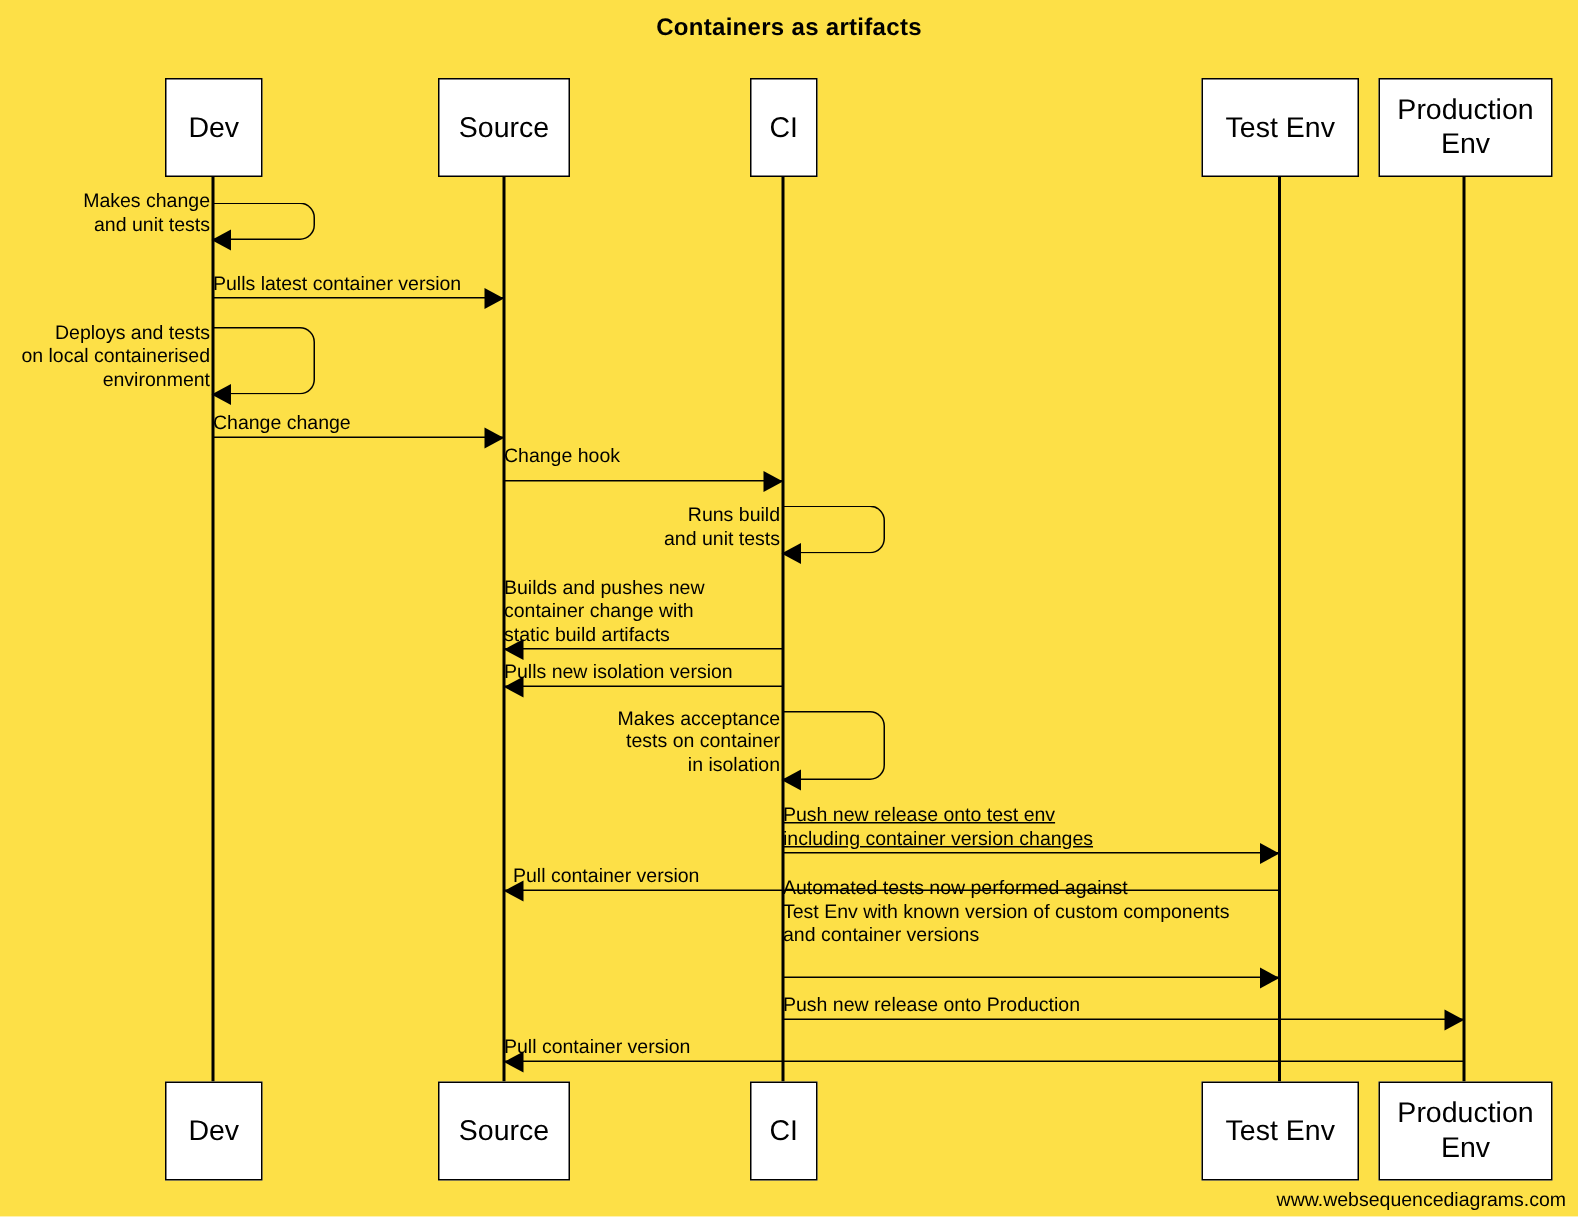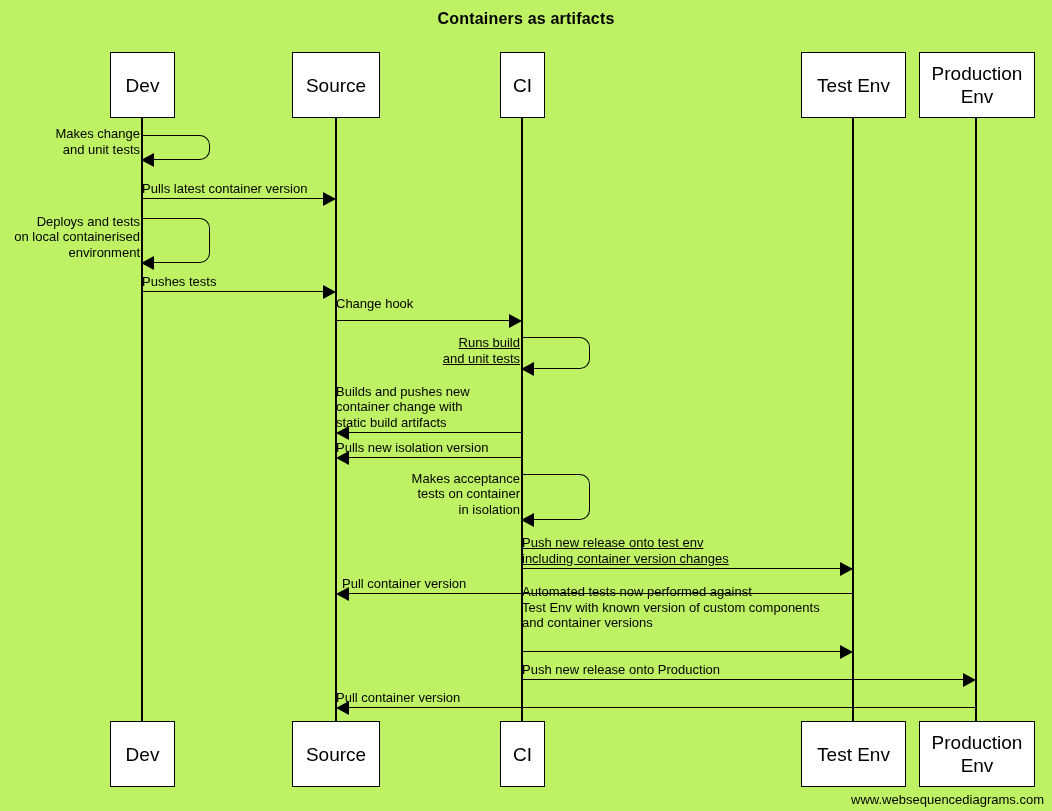--- a/index.html
+++ b/index.html
@@ -8,21 +8,21 @@
     background: #ffffff;
   }
   body {
     font-family: "Liberation Sans", sans-serif;
     color: #000000;
   }
   #canvas {
     position: relative;
     width: 1052px;
     height: 811px;
-    background: #bef264;
+    background: #fde047;
     overflow: hidden;
   }
   #diagram-title {
     position: absolute;
     left: 0;
     top: 10px;
     width: 1052px;
     text-align: center;
     font-size: 16px;
     font-weight: bold;
@@ -120,27 +120,27 @@
       <div class="msg-line" style="left: 142px; top: 198px; width: 194px;"></div>
       <div class="arrow-head arrow-right" style="top: 192px; left: 323px;"></div>
       <div class="msg-label align-center" style="left: 142px; width: 194px; top: 180.5px;">Pulls latest container version</div>
       <div class="selfloop" style="left: 142px; top: 218px; width: 68px; height: 45px;"></div>
       <div class="arrow-head arrow-left" style="left: 141px; top: 256px;"></div>
       <div class="msg-label align-right" style="left: -50px; width: 190px; top: 213.5px;">Deploys and tests
 on local containerised
 environment</div>
       <div class="msg-line" style="left: 142px; top: 291px; width: 194px;"></div>
       <div class="arrow-head arrow-right" style="top: 285px; left: 323px;"></div>
-      <div class="msg-label align-center" style="left: 142px; width: 194px; top: 273.5px;">Pushes tests</div>
+      <div class="msg-label align-center" style="left: 142px; width: 194px; top: 273.5px;">Change change</div>
       <div class="msg-line" style="left: 336px; top: 320px; width: 186px;"></div>
       <div class="arrow-head arrow-right" style="top: 314px; left: 509px;"></div>
       <div class="msg-label align-center" style="left: 336px; width: 148px; top: 296px;">Change hook</div>
       <div class="selfloop" style="left: 522px; top: 337px; width: 68px; height: 32px;"></div>
       <div class="arrow-head arrow-left" style="left: 521px; top: 362px;"></div>
-      <div class="msg-label align-right" style="left: 330px; width: 190px; top: 335px; text-decoration: underline;">Runs build
+      <div class="msg-label align-right" style="left: 330px; width: 190px; top: 335px;">Runs build
 and unit tests</div>
       <div class="msg-line" style="left: 336px; top: 432px; width: 186px;"></div>
       <div class="arrow-head arrow-left" style="top: 426px; left: 336px;"></div>
       <div class="msg-label align-center" style="left: 336px; width: 186px; top: 383.5px;">Builds and pushes new
 container change with
 static build artifacts</div>
       <div class="msg-line" style="left: 336px; top: 457px; width: 186px;"></div>
       <div class="arrow-head arrow-left" style="top: 451px; left: 336px;"></div>
       <div class="msg-label align-center" style="left: 336px; width: 186px; top: 439.5px;">Pulls new isolation version</div>
       <div class="selfloop" style="left: 522px; top: 474px; width: 68px; height: 46px;"></div>

